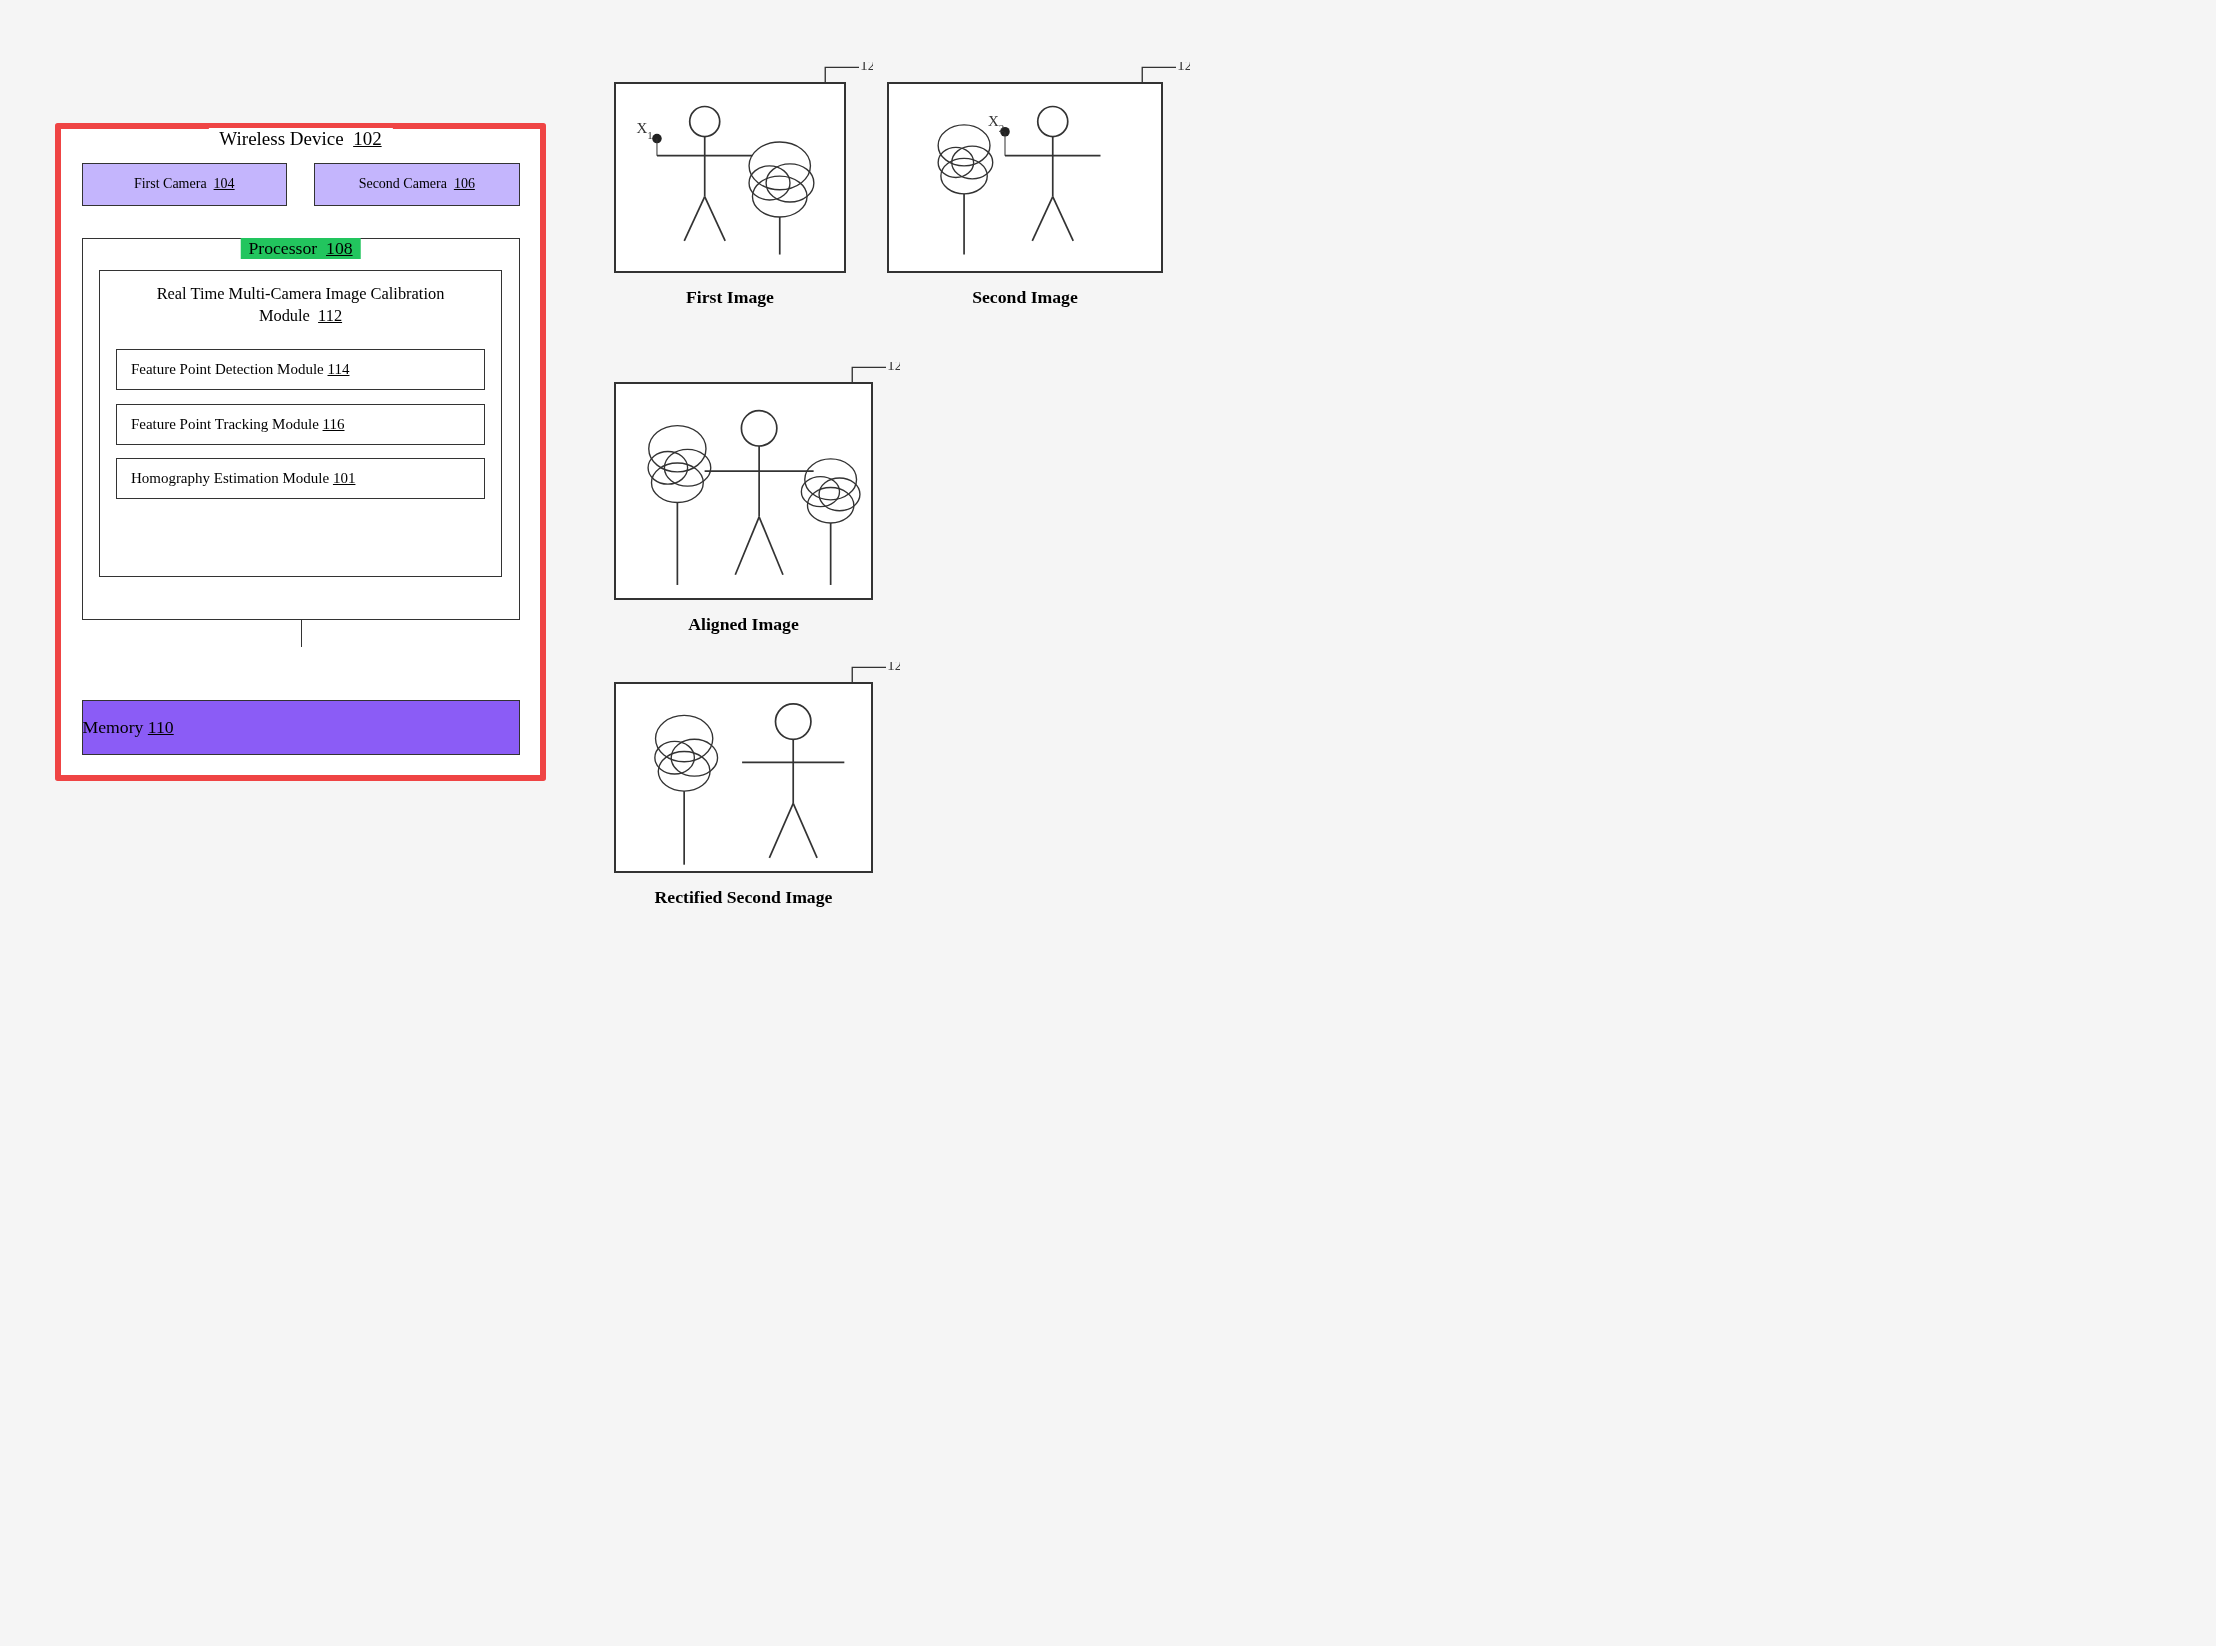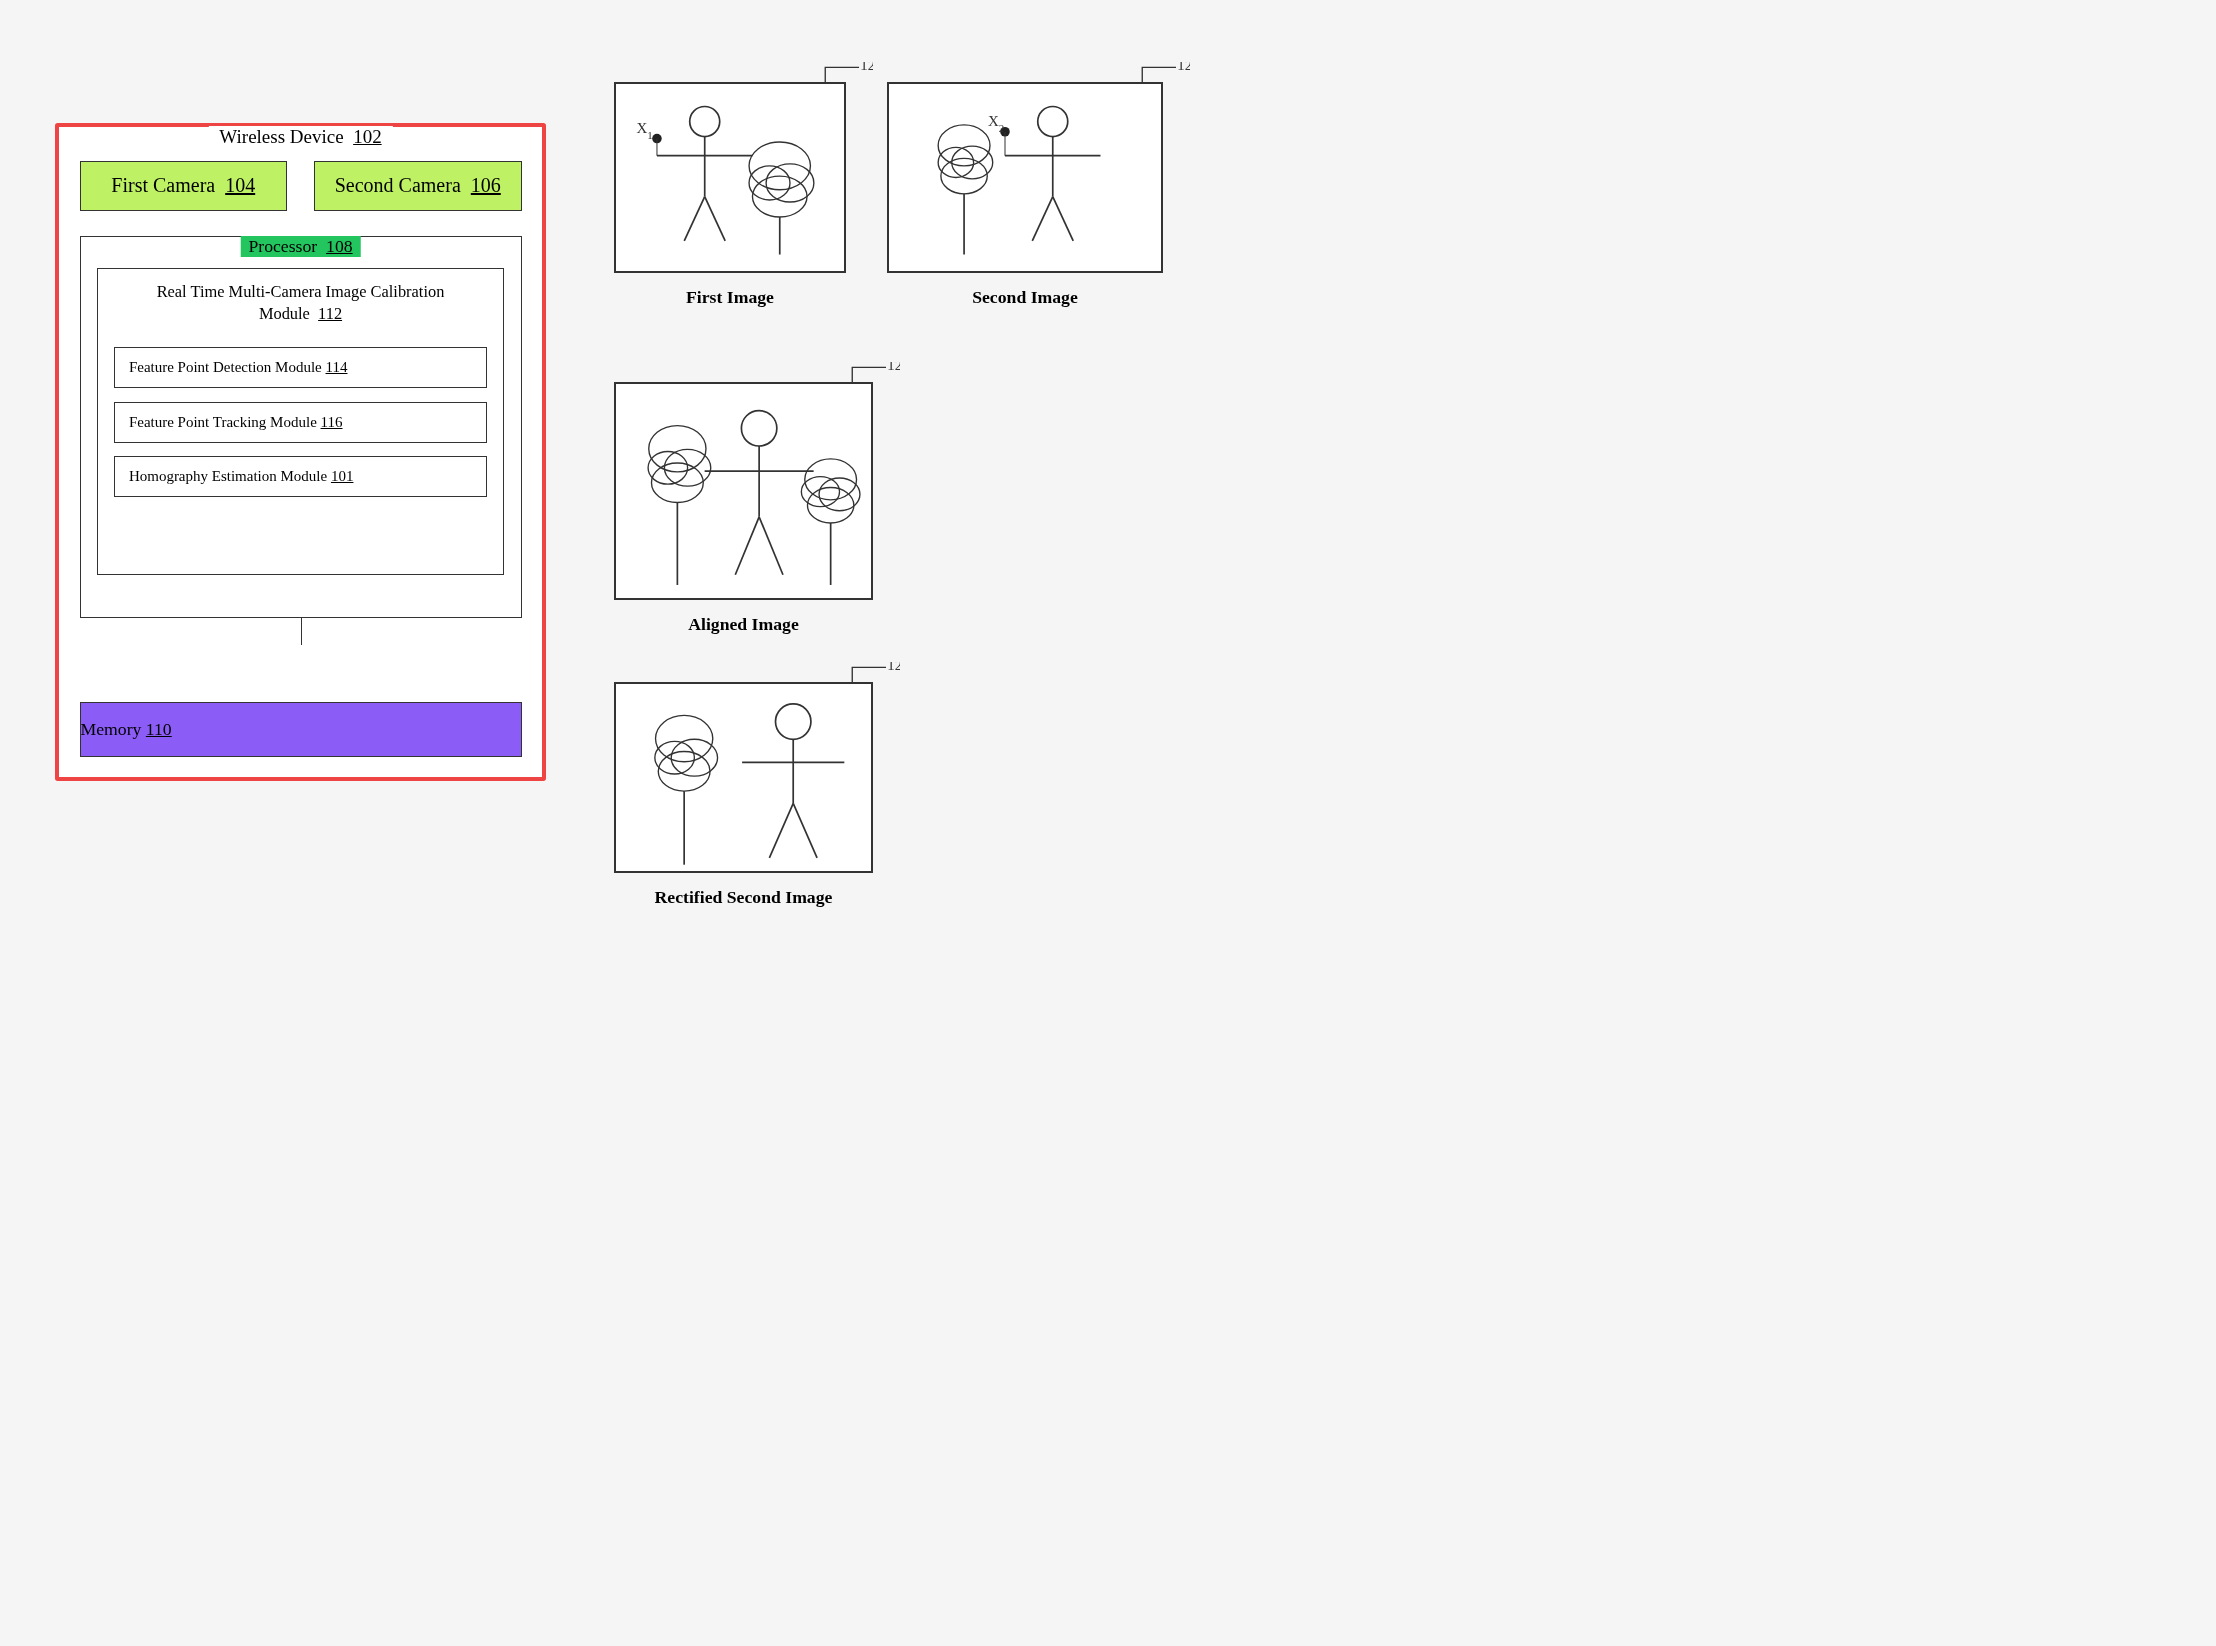--- a/index.html
+++ b/index.html
@@ -20,21 +20,21 @@
       height: 1500px;
     }
 
     
     .wireless-device-box {
       position: absolute;
       top: 41px;
       left: 0;
       width: 491px;
       height: 658px;
-      border: 4px solid #ef4444;
+      border: 6px solid #ef4444;
       border-radius: 2.7px;
       background: #fff;
     }
 
     .wireless-device-title {
       position: absolute;
       top: -1.4px;
       left: 50%;
       transform: translateX(-50%);
       background: #fff;
@@ -54,23 +54,23 @@
       left: 20.5px;
       right: 20.5px;
       display: flex;
       gap: 27px;
     }
 
     .camera-box {
       flex: 1;
       border: 1.4px solid #333;
       padding: 12.3px 16.4px;
-      font-size: 20px;
+      font-size: 14px;
       text-align: center;
-      background: #bef264;
+      background: #c4b5fd;
     }
 
     
     .processor-box {
       position: absolute;
       top: 109px;
       left: 20.5px;
       right: 20.5px;
       height: 382px;
       border: 1.4px solid #333;

